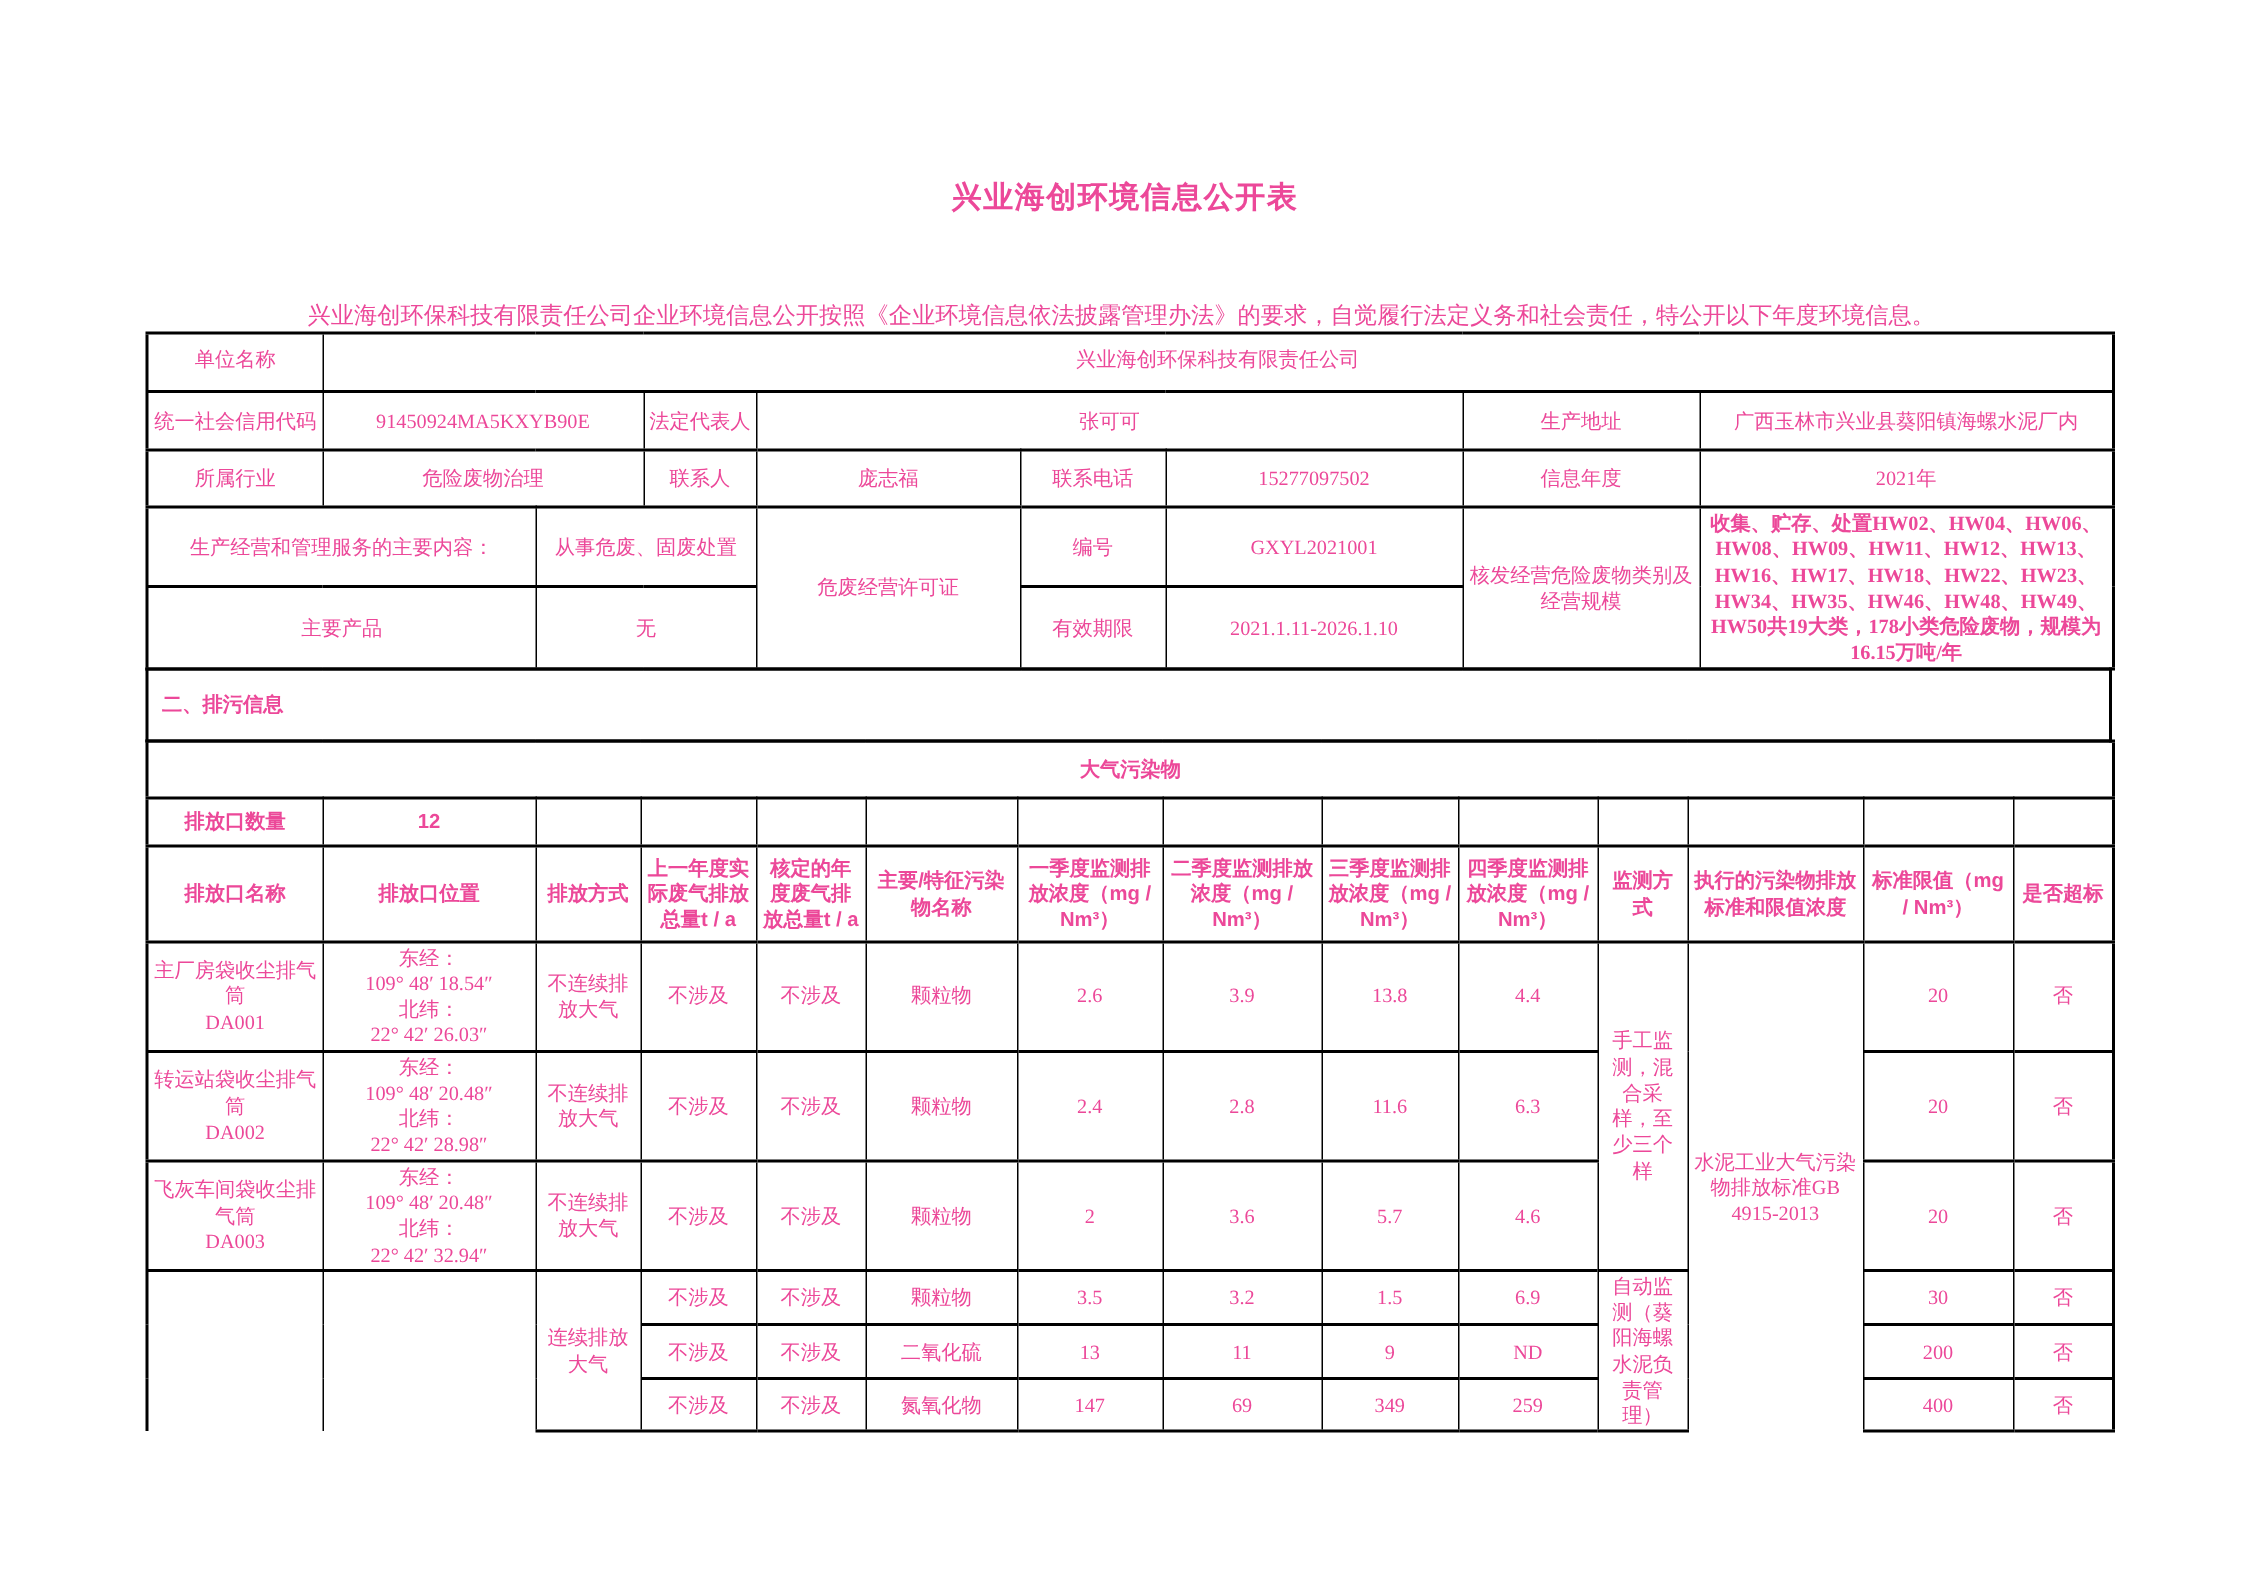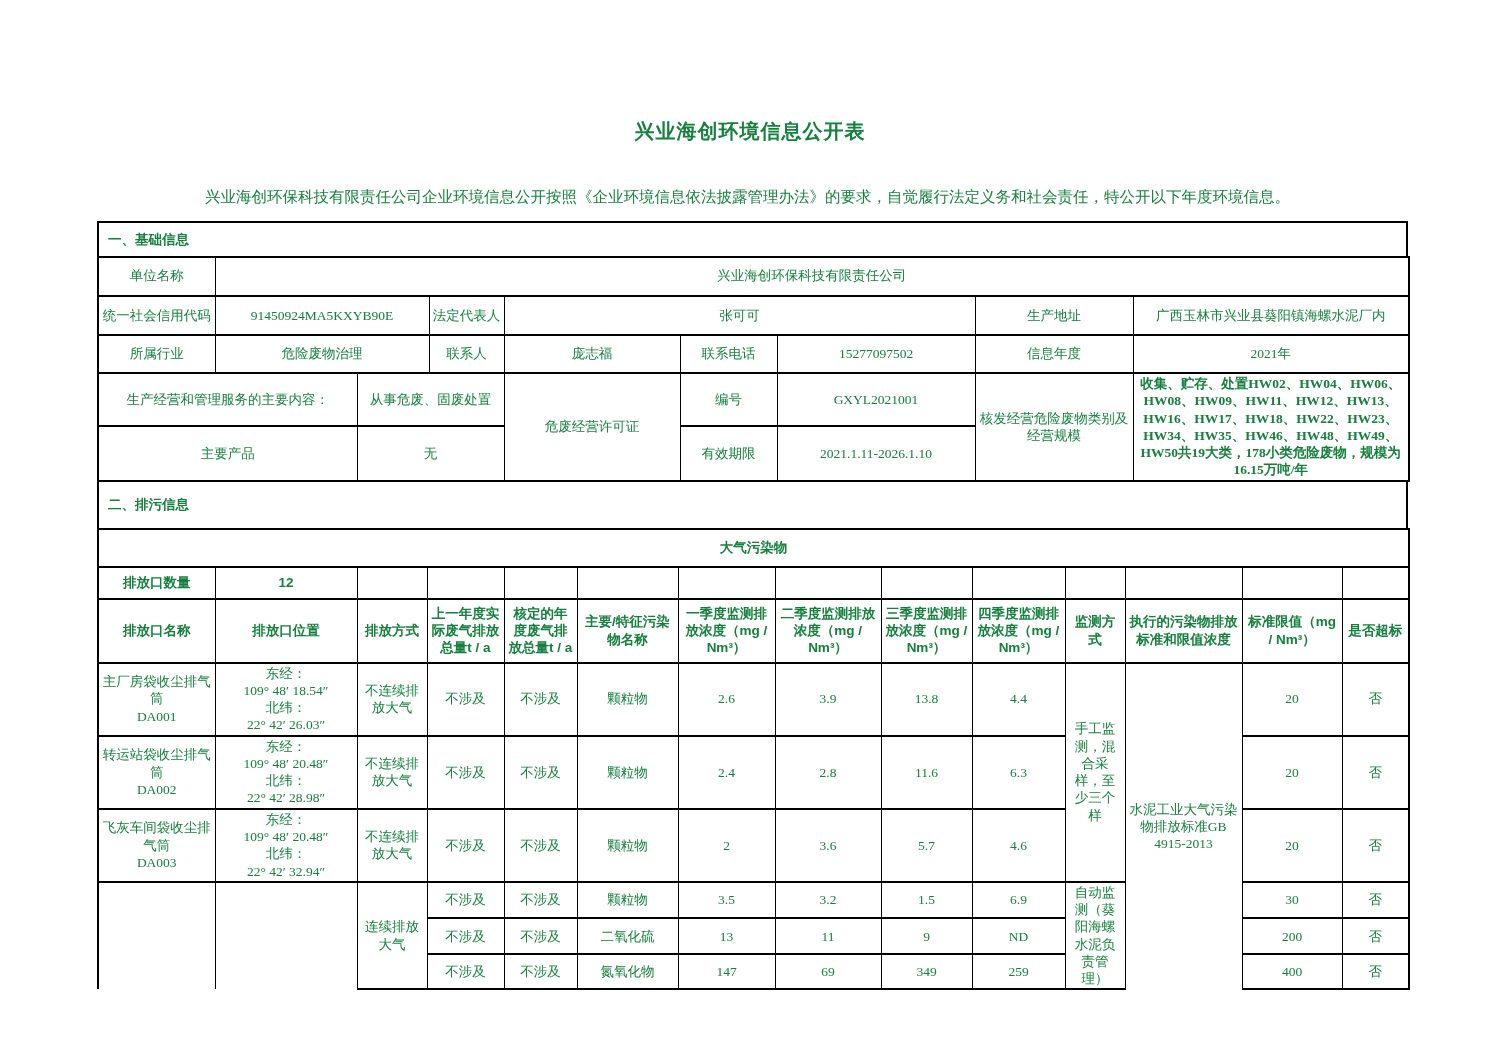--- a/index.html
+++ b/index.html
@@ -1,26 +1,26 @@
 <!DOCTYPE html>
 <html><head>
 <meta charset="utf-8">
 <style>
   html,body { margin:0; padding:0; background:#fff; }
   .page {
     position:relative; width:1500px; height:1061px; background:#ffffff;
-    font-family:"Liberation Serif", serif; color:#15803d;
+    font-family:"Liberation Serif", serif; color:#ec4899;
   }
   .doc-title {
     position:absolute; top:118px; left:0; width:100%; text-align:center;
     font-family:"Liberation Sans", sans-serif; font-weight:bold; font-size:20px;
     letter-spacing:1px;
   }
   .intro {
-    position:absolute; top:187px; left:97px; width:1311px; margin:0;
+    position:absolute; top:200px; left:97px; width:1311px; margin:0;
     font-size:15.5px; text-indent:108px; white-space:nowrap; overflow:hidden;
   }
   .tables { position:absolute; left:97px; top:223px; width:1311px; }
   table { border-collapse:collapse; table-layout:fixed; width:1311px; }
   table.secbox { border:2px solid #000; }
   table.secbox td {
     font-family:"Liberation Sans", sans-serif; font-weight:bold; font-size:13.5px;
     padding:0 0 0 9px; vertical-align:middle; text-align:left;
   }
   table.grid { margin-top:-2px; border:2px solid #000; }
@@ -40,27 +40,20 @@
 <body>
 
 <div class="page">
 
   <div class="doc-title">兴业海创环境信息公开表</div>
 
   <p class="intro">兴业海创环保科技有限责任公司企业环境信息公开按照《企业环境信息依法披露管理办法》的要求，自觉履行法定义务和社会责任，特公开以下年度环境信息。</p>
 
   <div class="tables">
 
-    <table class="secbox">
-      <tbody>
-          <tr style="height:35px;">
-        <td>一、基础信息</td>
-      </tr>
-    </tbody>
-      </table>
 
     <table class="grid basic">
       <colgroup>
         <col style="width:117px">
           <col style="width:142px">
           <col style="width:72px">
         <col style="width:75px">
           <col style="width:176px">
           <col style="width:97px">
         <col style="width:198px">

